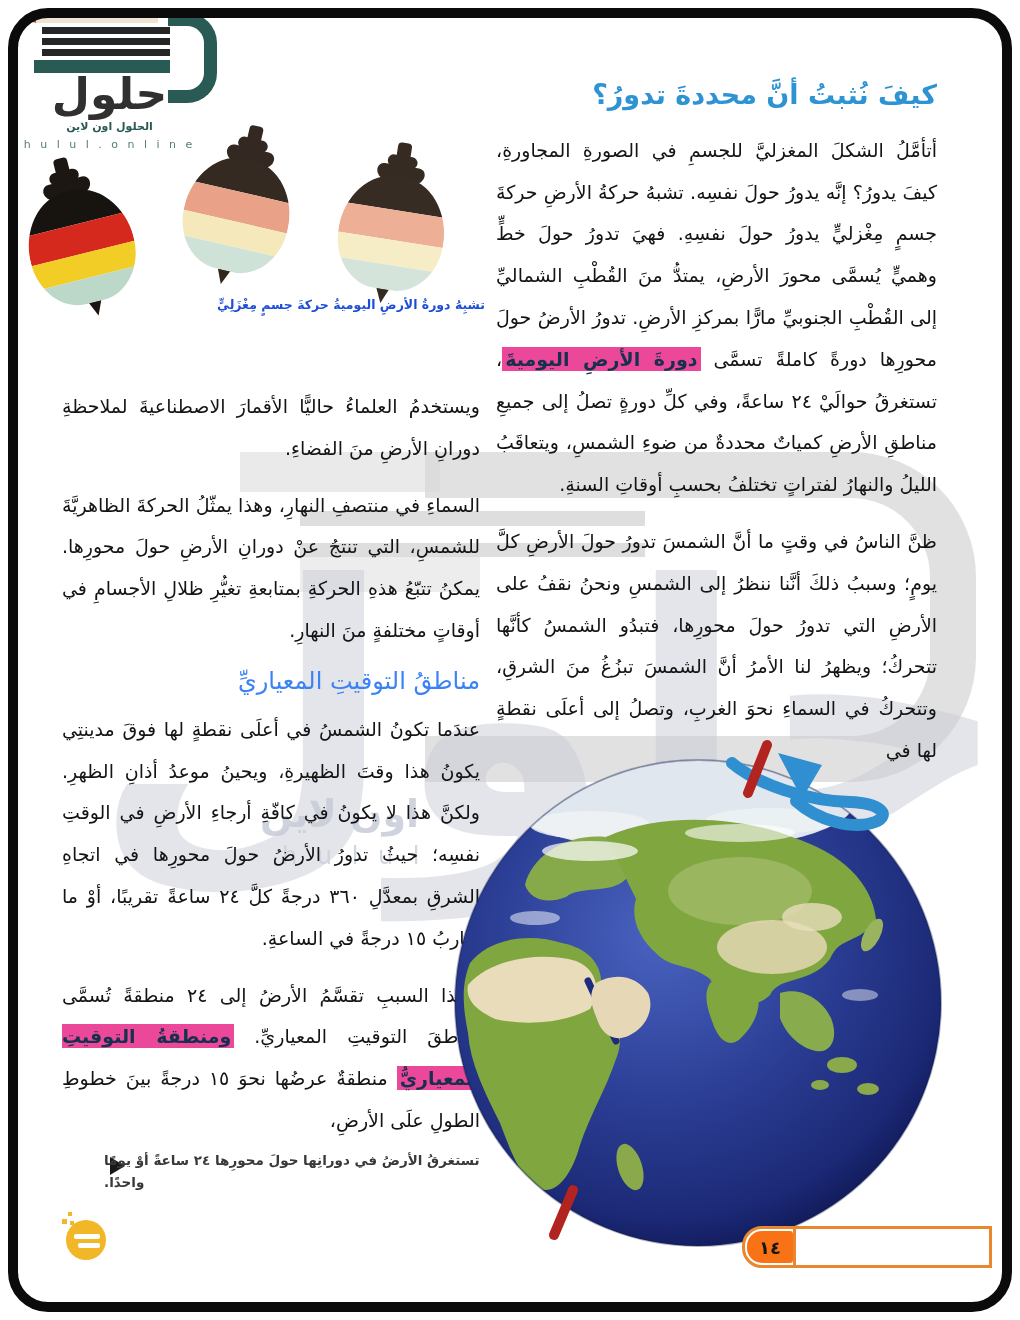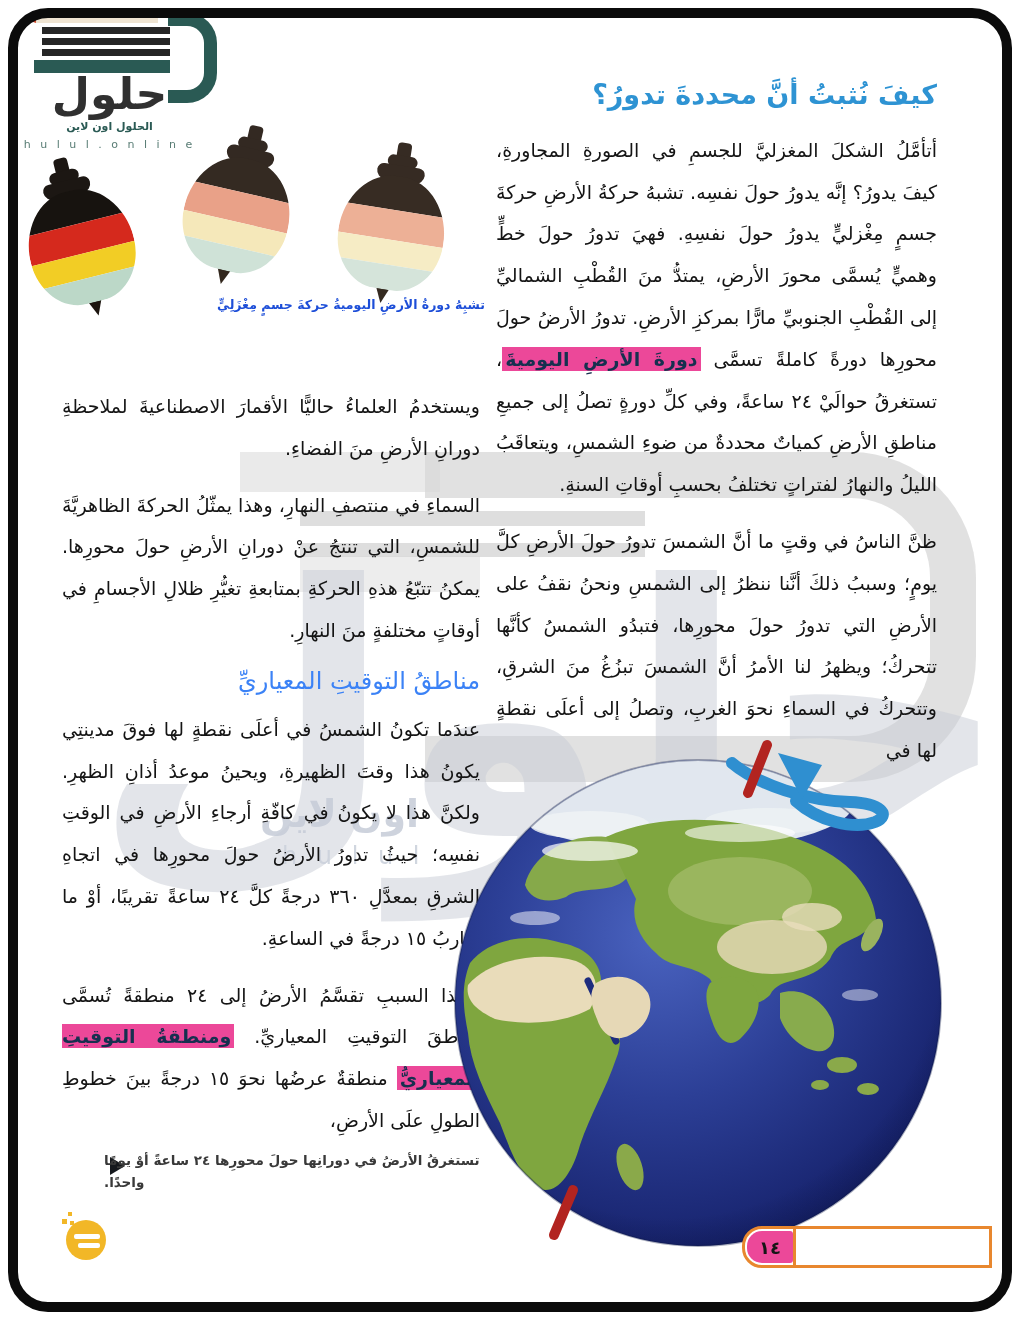--- a/index.html
+++ b/index.html
@@ -105,21 +105,21 @@
   .gold-mark .g2{left:20px;top:31px;width:22px;height:5px;}
   .gold-mark .spark{position:absolute;background:#f2b727;}
   .gold-mark .sp1{left:10px;top:0px;width:4px;height:4px;}
   .gold-mark .sp2{left:4px;top:7px;width:5px;height:5px;}
   .gold-mark .sp3{left:12px;top:9px;width:4px;height:4px;}
 
   
   .footer-box{position:absolute;right:28px;top:1226px;width:244px;height:36px;z-index:45;
     border:3px solid #e8872e;border-radius:20px 0 0 20px;background:#fff;
     display:flex;flex-direction:row;align-items:stretch;direction:ltr;}
-  .footer-box .page-chip{width:46px;margin:2px 0 2px 2px;background:#ec4899;
+  .footer-box .page-chip{width:46px;margin:2px 0 2px 2px;background:#f97316;
     border-radius:15px 3px 3px 15px;display:flex;align-items:center;justify-content:center;
     font-size:18px;font-weight:bold;color:#161616;}
   .footer-box .divider{width:2.5px;background:#e8872e;margin:0;}
   .footer-box .label{flex:1;display:flex;align-items:center;justify-content:center;
     font-size:17px;font-weight:bold;color:#2c3b55;direction:rtl;}
 </style>
 </head>
 <body>
 
 <div id="page">

